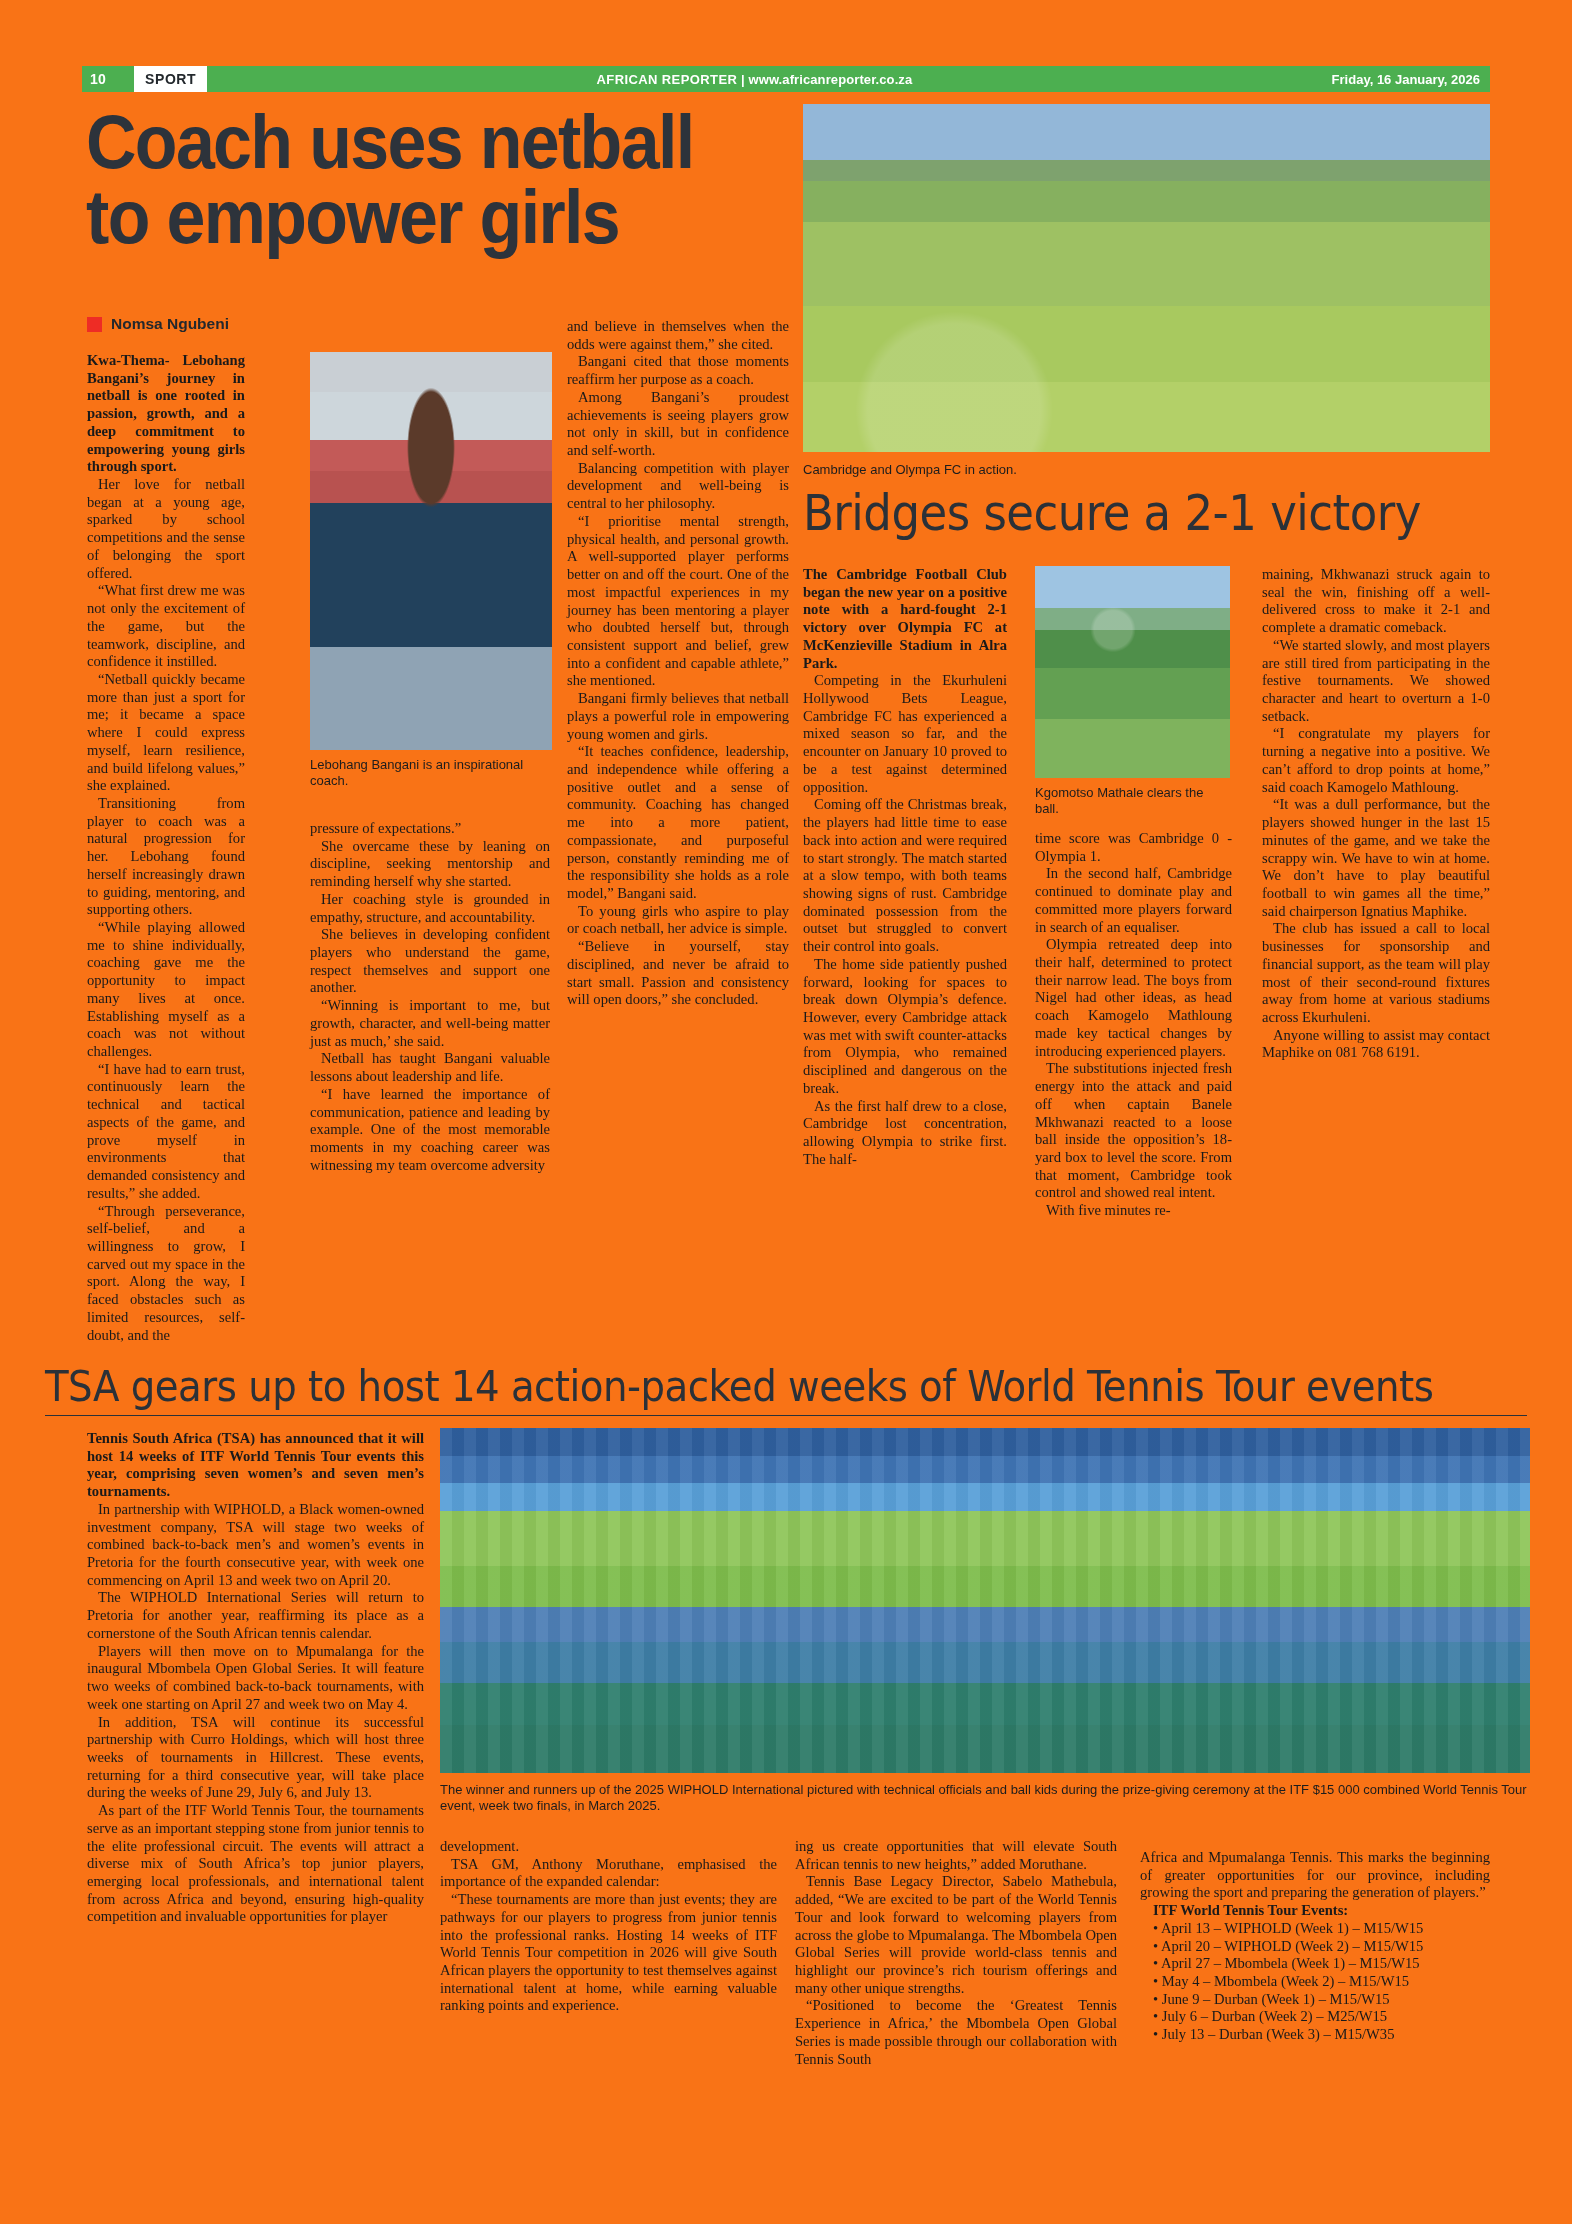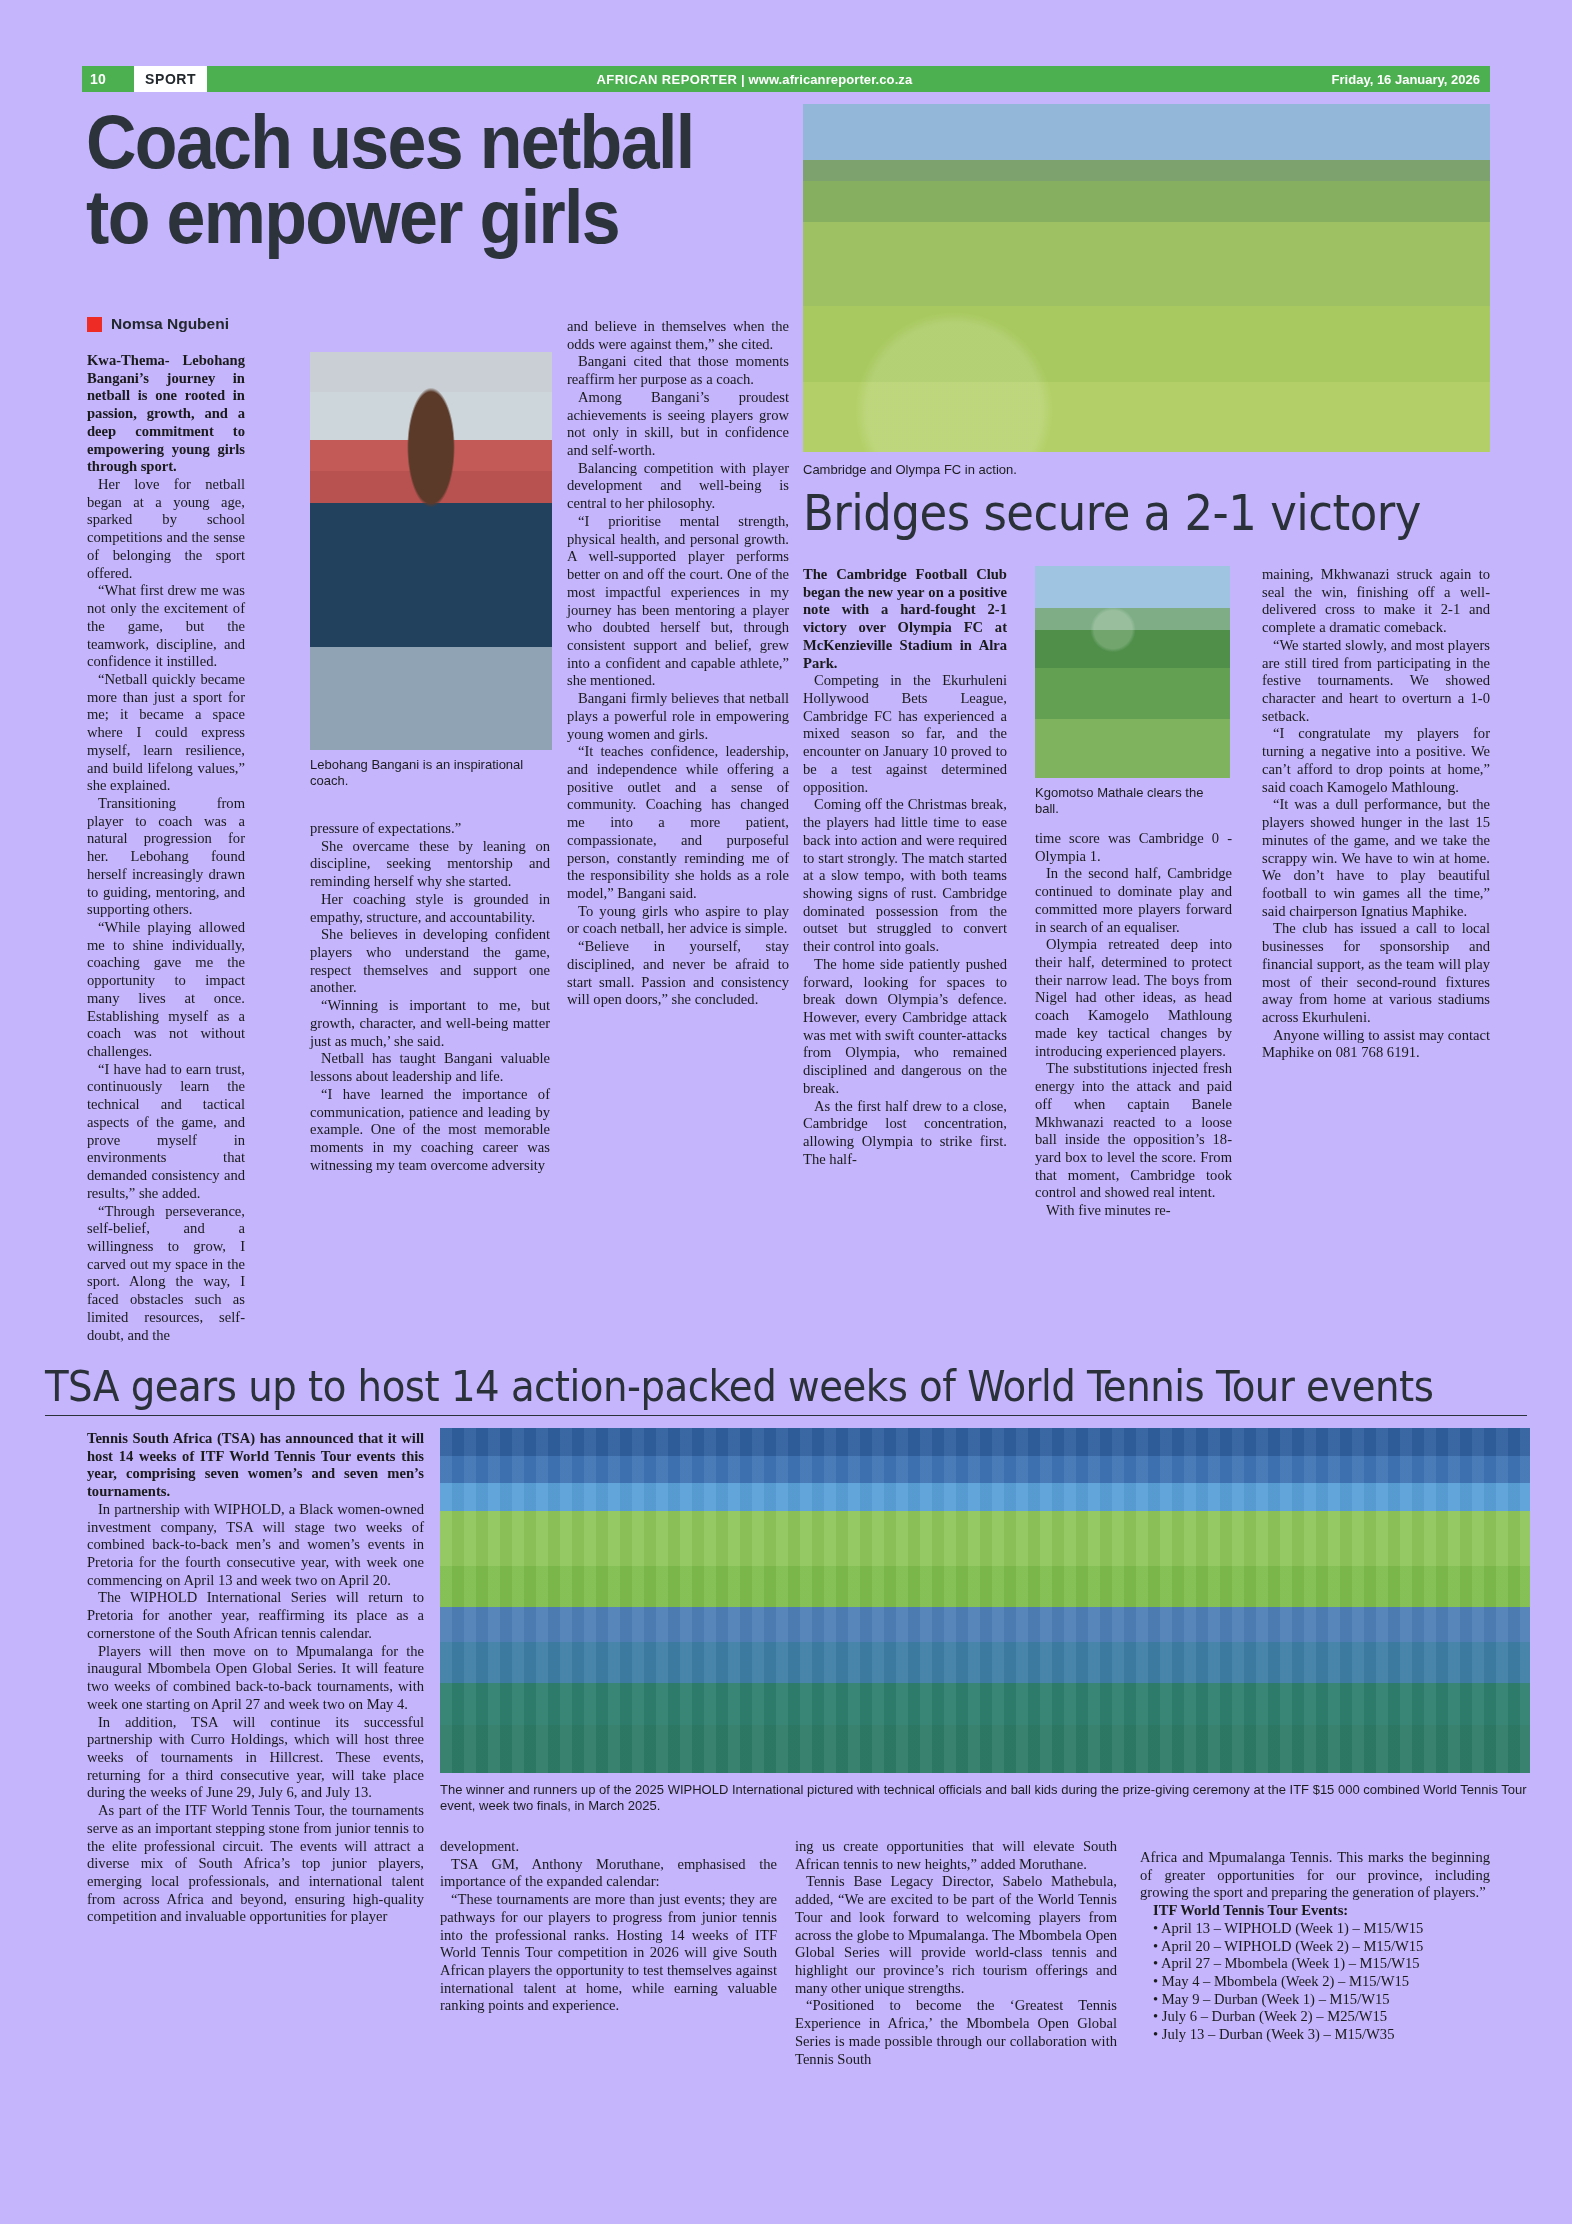--- a/index.html
+++ b/index.html
@@ -6,21 +6,21 @@
   html, body {
     width: 1572px;
     height: 2224px;
     background: #ffffff;
     font-family: "Liberation Serif", serif;
   }
   .page {
     position: relative;
     width: 1572px;
     height: 2224px;
-    background: #c4b5fd;
+    background: #f97316;
     overflow: hidden;
   }
 
   
   .masthead {
     position: absolute;
     left: 82px; top: 66px;
     width: 1408px; height: 26px;
     background: #4caf50;
     display: flex;
@@ -306,19 +306,19 @@
   </div>
 
   <div class="col" style="left:1140px; top:1838px; width:350px; height:385px;margin-top:11px;">
     <p class="noindent">Africa and Mpumalanga Tennis. This marks the beginning of greater opportunities for our province, including growing the sport and preparing the generation of players.”</p>
     <p style="font-weight:bold; text-indent:13px;">ITF World Tennis Tour Events:</p>
     <div>
       <p style="text-indent:13px;">• April 13 – WIPHOLD (Week 1) – M15/W15</p>
       <p style="text-indent:13px;">• April 20 – WIPHOLD (Week 2) – M15/W15</p>
       <p style="text-indent:13px;">• April 27 – Mbombela (Week 1) – M15/W15</p>
       <p style="text-indent:13px;">• May 4 – Mbombela (Week 2) – M15/W15</p>
-      <p style="text-indent:13px;">• May 9 – Durban (Week 1) – M15/W15</p>
+      <p style="text-indent:13px;">• June 9 – Durban (Week 1) – M15/W15</p>
       <p style="text-indent:13px;">• July 6 – Durban (Week 2) – M25/W15</p>
       <p style="text-indent:13px;">• July 13 – Durban (Week 3) – M15/W35</p>
     </div>
   </div>
 
 </div>
 
 </body></html>

